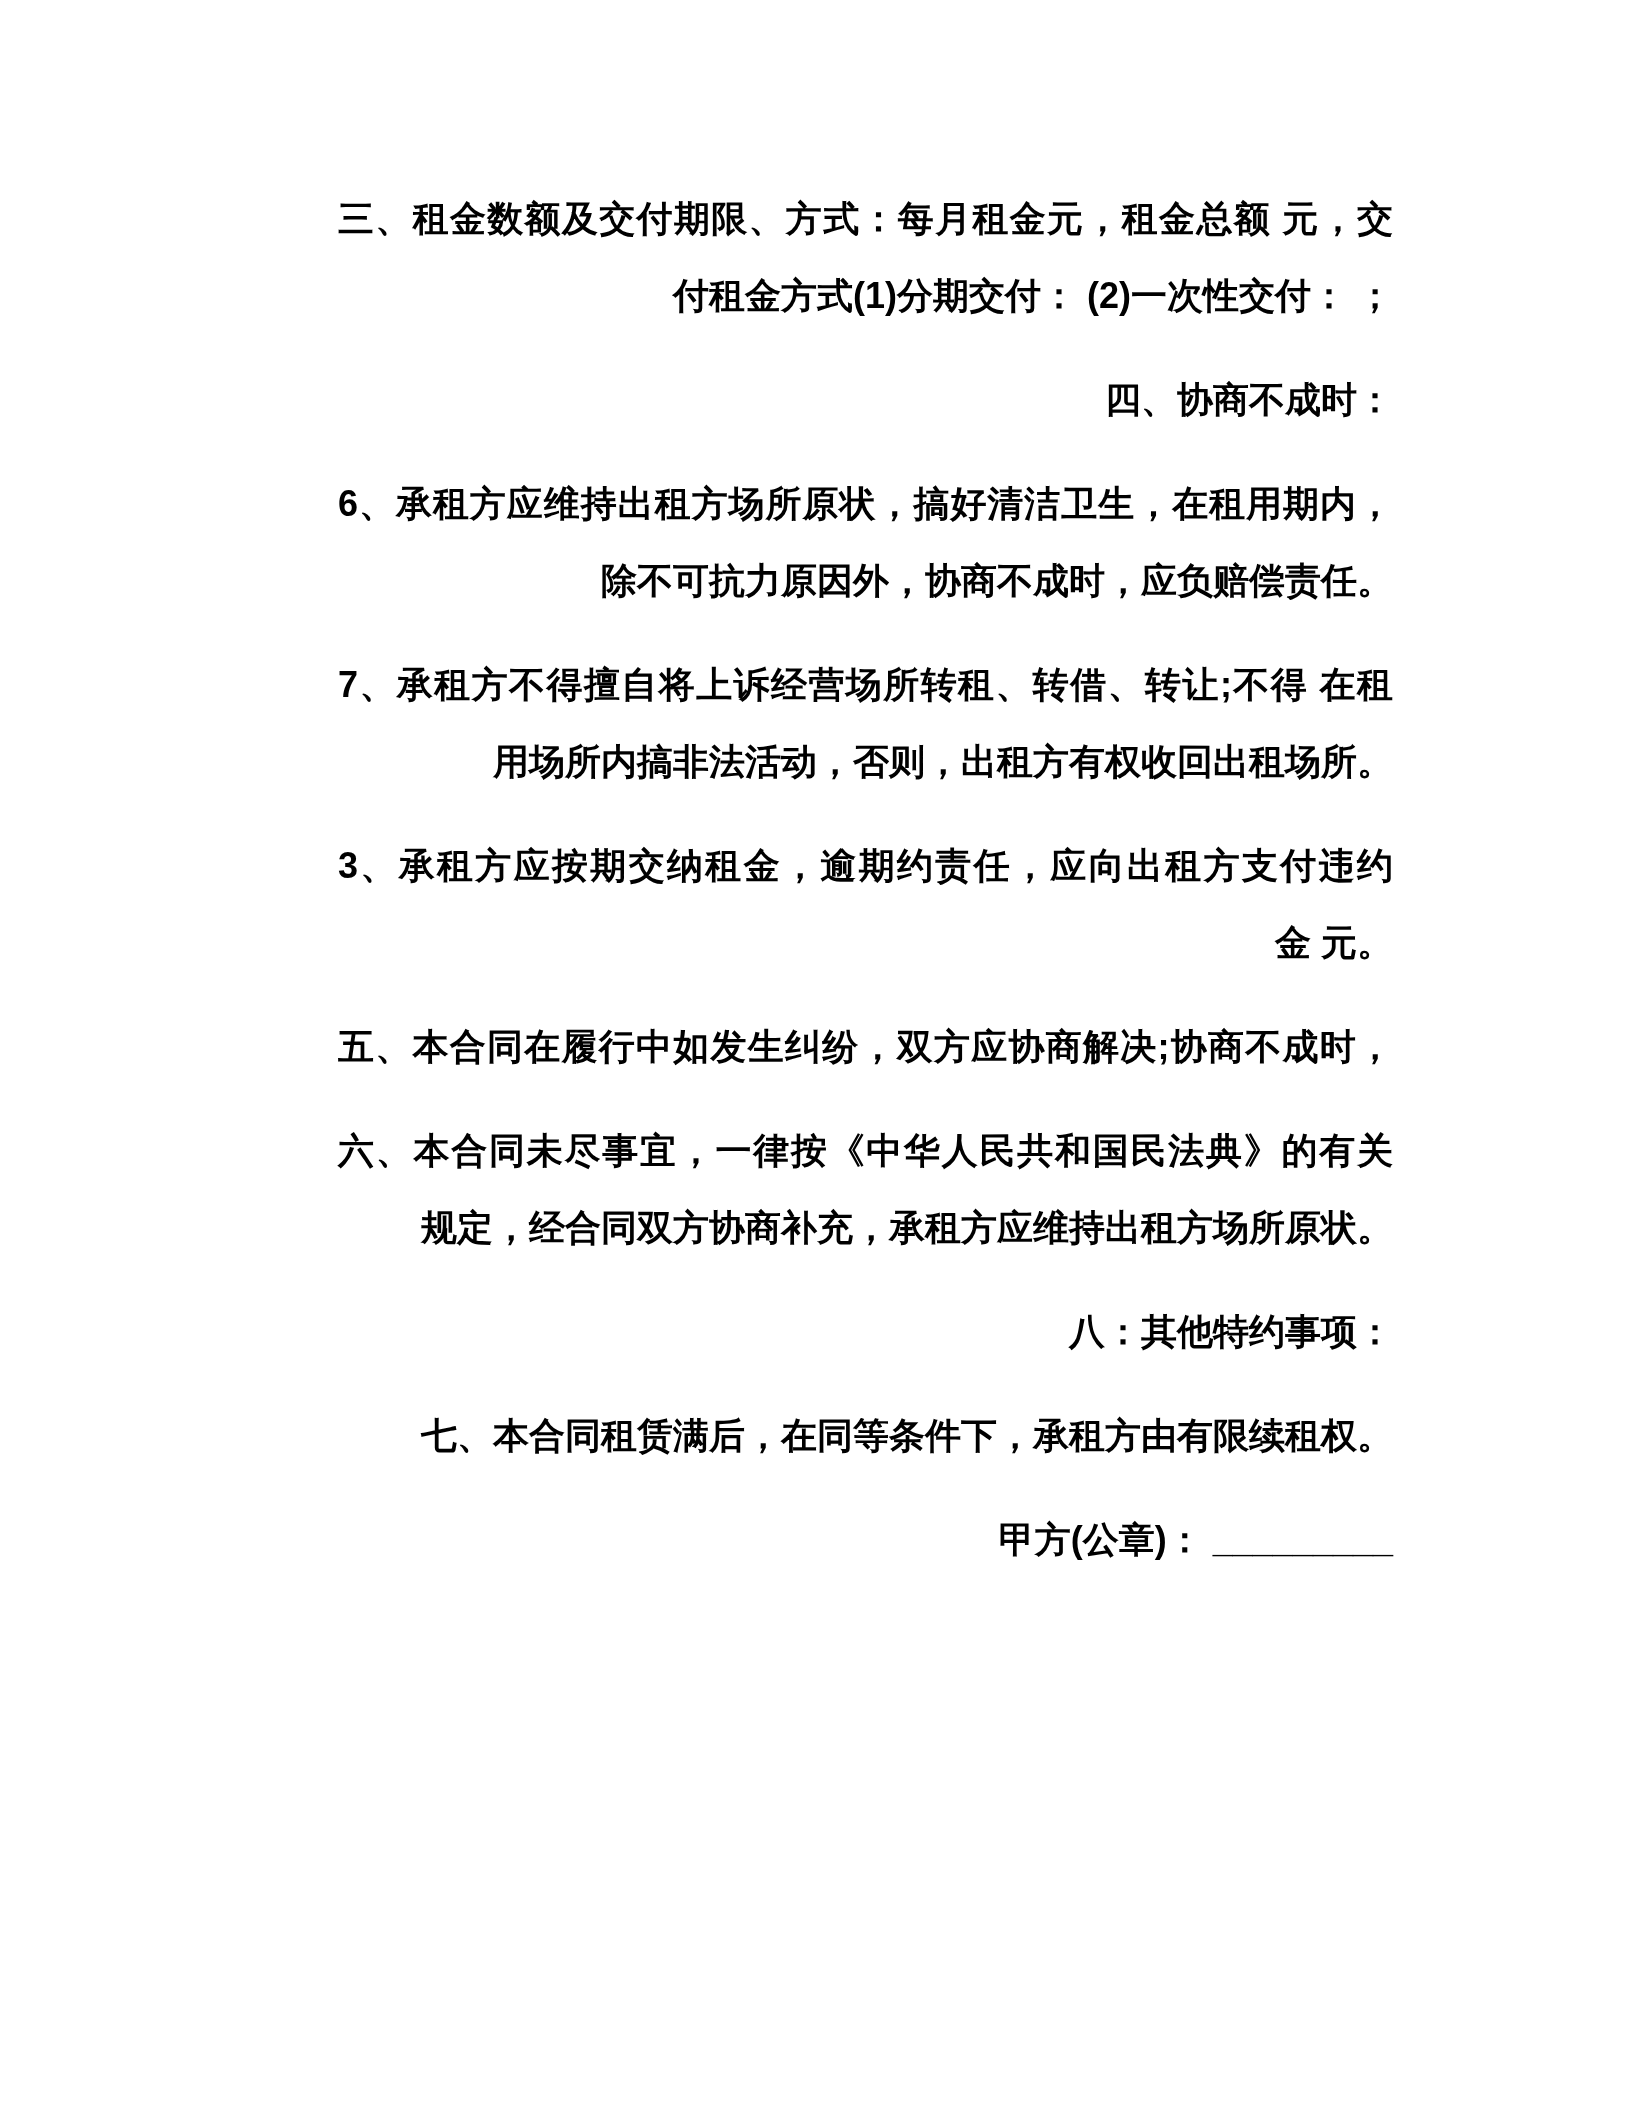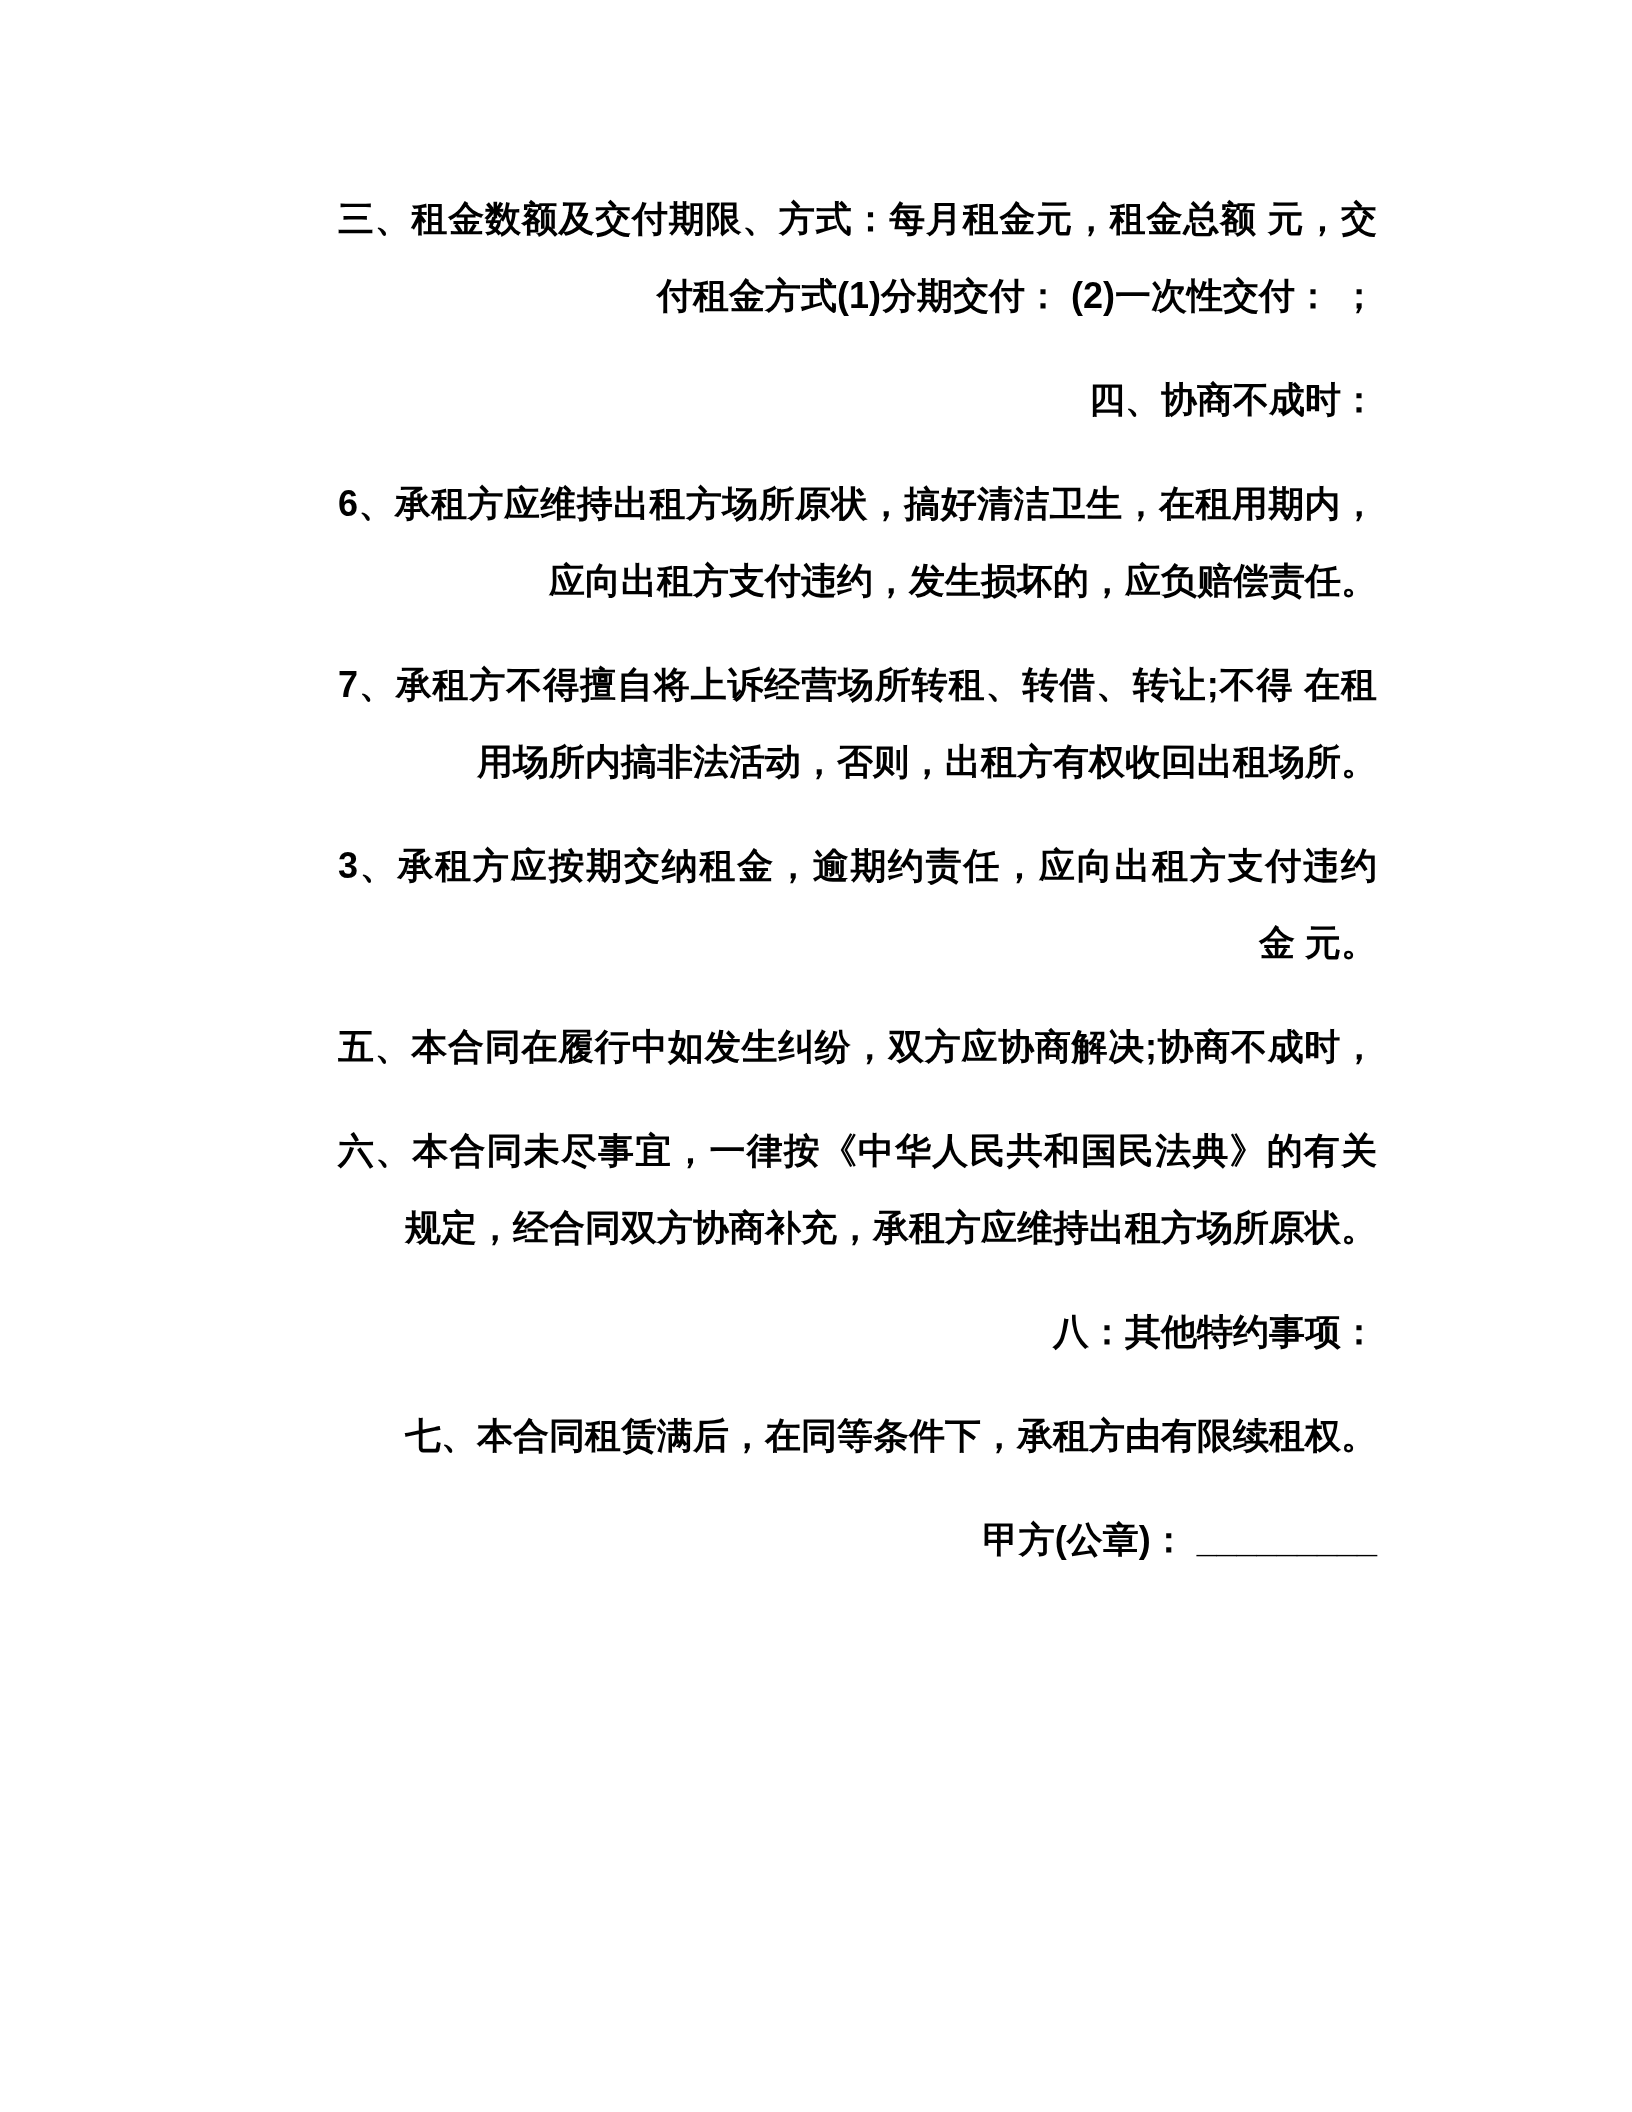--- a/index.html
+++ b/index.html
@@ -19,21 +19,21 @@
     position: absolute;
     left: 238px;
     top: 180px;
     width: 1155px;
     color: #000000;
     font-size: 36px;
     font-weight: 700;
     line-height: 77px;
   }
   .para {
-    margin: 0 16px 27px 0;
+    margin: 0 0 27px 0;
   }
   .line {
     text-align: right;
   }
   .line.first {
     text-indent: 100px;
   }
   .line.fill {
     text-align: justify;
     text-align-last: justify;
@@ -49,21 +49,21 @@
       <div class="line first fill">三、租金数额及交付期限、方式：每月租金元，租金总额 元，交</div>
       <div class="line">付租金方式(1)分期交付： (2)一次性交付： ；</div>
     </div>
 
     <div class="para">
       <div class="line first">四、协商不成时：</div>
     </div>
 
     <div class="para">
       <div class="line first fill">6、承租方应维持出租方场所原状，搞好清洁卫生，在租用期内，</div>
-      <div class="line">应向出租方支付违约，发生损坏的，应负赔偿责任。</div>
+      <div class="line">除不可抗力原因外，协商不成时，应负赔偿责任。</div>
     </div>
 
     <div class="para">
       <div class="line first fill">7、承租方不得擅自将上诉经营场所转租、转借、转让;不得 在租</div>
       <div class="line">用场所内搞非法活动，否则，出租方有权收回出租场所。</div>
     </div>
 
     <div class="para">
       <div class="line first fill">3、承租方应按期交纳租金，逾期约责任，应向出租方支付违约</div>
       <div class="line">金 元。</div>

